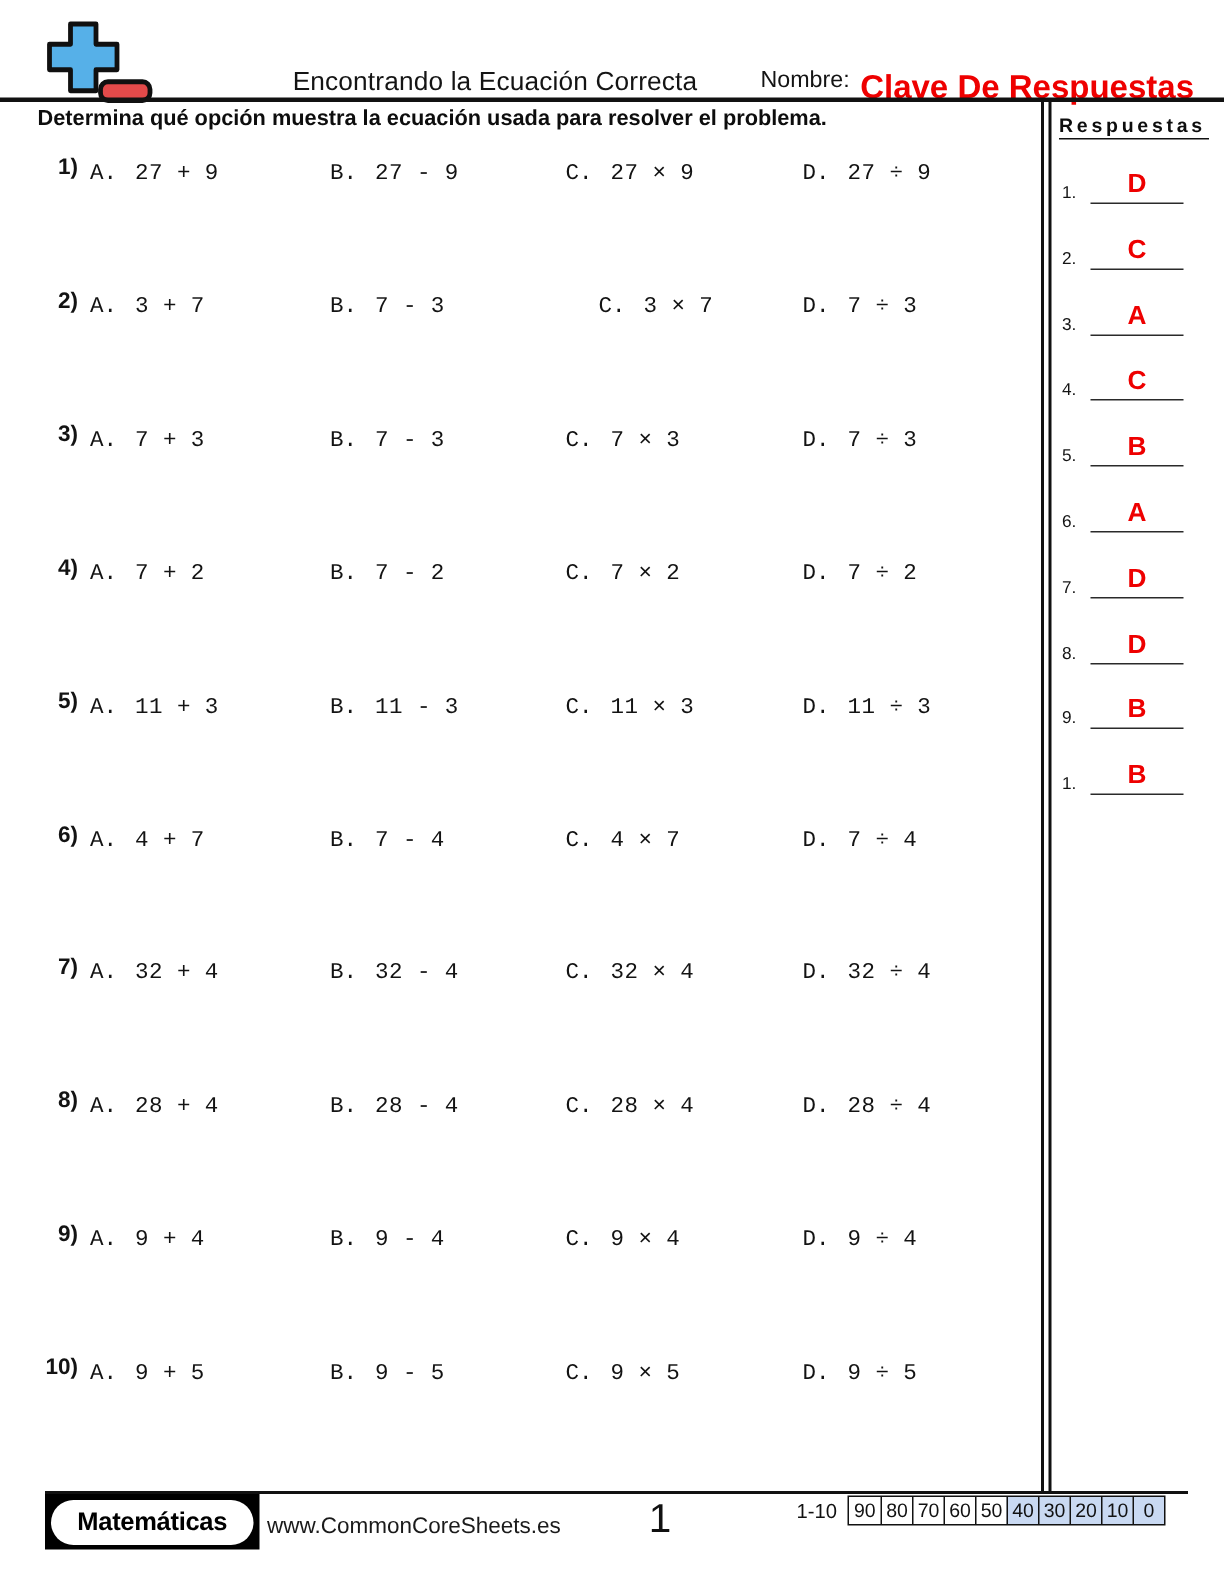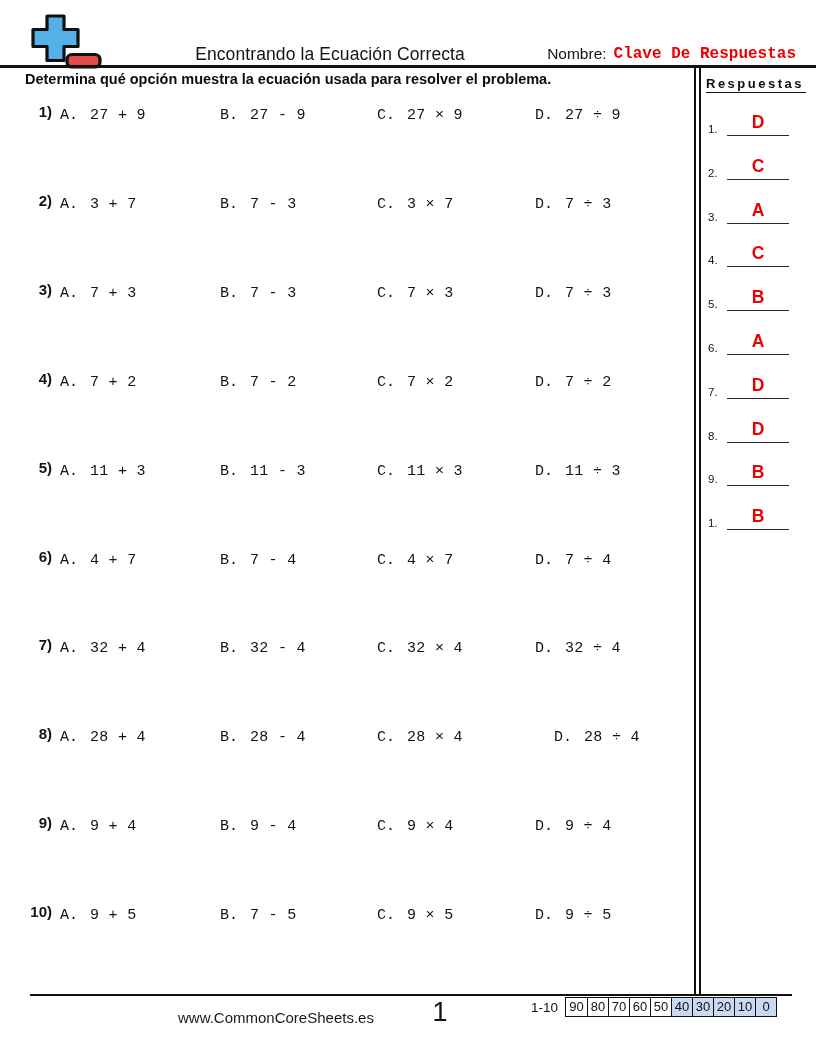--- a/index.html
+++ b/index.html
@@ -11,21 +11,21 @@
   }
 
   
   .logo-wrap { position:absolute; left:26px; top:13px; width:78px; height:56px; }
   .page-title {
     position:absolute; left:0; top:44px; width:660px; text-align:center;
     font-size:17.5px; letter-spacing:0.1px; color:#141414;
   }
   .name-row { position:absolute; top:45px; right:20px; display:flex; align-items:flex-start; gap:7px; white-space:nowrap; }
   .name-label { font-size:15.5px; color:#141414; }
-  .name-value { font-size:16px; font-weight:bold; color:var(--accent-red,#ee0000);font-family:Liberation Mono, monospace; }
+  .name-value { font-size:22px; font-weight:bold; color:var(--accent-red,#ee0000); }
   .header-rule { position:absolute; left:0; top:65px; width:816px; height:2.5px; background:#111; }
   .instruction { position:absolute; left:25px; top:71px; font-size:14.5px; font-weight:bold; color:#0d0d0d; }
 
   
   .questions { position:absolute; left:0; top:0; width:695px; height:990px; }
   .q-row { position:absolute; left:0; width:695px; height:24px; }
   .q-num { position:absolute; left:26px; width:26px; top:-4px; text-align:right; font-weight:bold; font-size:15px; }
   .q-opt { position:absolute; top:0; white-space:nowrap; font-size:15px;font-family:Liberation Mono, monospace; }
   .q-opt-letter { display:inline-block; }
   .q-opt-text { display:inline-block; margin-left:12px; letter-spacing:0.3px; }
@@ -89,21 +89,21 @@
         <span class="q-num">1)</span>
         <span class="q-opt" style="left: 60px;"><span class="q-opt-letter">A.</span><span class="q-opt-text">27 + 9</span></span>
         <span class="q-opt" style="left: 220px;"><span class="q-opt-letter">B.</span><span class="q-opt-text">27 - 9</span></span>
         <span class="q-opt" style="left: 377px;"><span class="q-opt-letter">C.</span><span class="q-opt-text">27 × 9</span></span>
         <span class="q-opt" style="left: 535px;"><span class="q-opt-letter">D.</span><span class="q-opt-text">27 ÷ 9</span></span>
       </div>
       <div class="q-row" style="top: 195.9px;">
         <span class="q-num">2)</span>
         <span class="q-opt" style="left: 60px;"><span class="q-opt-letter">A.</span><span class="q-opt-text">3 + 7</span></span>
         <span class="q-opt" style="left: 220px;"><span class="q-opt-letter">B.</span><span class="q-opt-text">7 - 3</span></span>
-        <span class="q-opt" style="left: 377px;"><span class="q-opt-letter">C.</span><span class="q-opt-text">3 × 7</span></span>
+        <span class="q-opt" style="left: 399px;"><span class="q-opt-letter">C.</span><span class="q-opt-text">3 × 7</span></span>
         <span class="q-opt" style="left: 535px;"><span class="q-opt-letter">D.</span><span class="q-opt-text">7 ÷ 3</span></span>
       </div>
       <div class="q-row" style="top: 284.8px;">
         <span class="q-num">3)</span>
         <span class="q-opt" style="left: 60px;"><span class="q-opt-letter">A.</span><span class="q-opt-text">7 + 3</span></span>
         <span class="q-opt" style="left: 220px;"><span class="q-opt-letter">B.</span><span class="q-opt-text">7 - 3</span></span>
         <span class="q-opt" style="left: 377px;"><span class="q-opt-letter">C.</span><span class="q-opt-text">7 × 3</span></span>
         <span class="q-opt" style="left: 535px;"><span class="q-opt-letter">D.</span><span class="q-opt-text">7 ÷ 3</span></span>
       </div>
       <div class="q-row" style="top: 373.7px;">
@@ -132,33 +132,33 @@
         <span class="q-opt" style="left: 60px;"><span class="q-opt-letter">A.</span><span class="q-opt-text">32 + 4</span></span>
         <span class="q-opt" style="left: 220px;"><span class="q-opt-letter">B.</span><span class="q-opt-text">32 - 4</span></span>
         <span class="q-opt" style="left: 377px;"><span class="q-opt-letter">C.</span><span class="q-opt-text">32 × 4</span></span>
         <span class="q-opt" style="left: 535px;"><span class="q-opt-letter">D.</span><span class="q-opt-text">32 ÷ 4</span></span>
       </div>
       <div class="q-row" style="top: 729.3px;">
         <span class="q-num">8)</span>
         <span class="q-opt" style="left: 60px;"><span class="q-opt-letter">A.</span><span class="q-opt-text">28 + 4</span></span>
         <span class="q-opt" style="left: 220px;"><span class="q-opt-letter">B.</span><span class="q-opt-text">28 - 4</span></span>
         <span class="q-opt" style="left: 377px;"><span class="q-opt-letter">C.</span><span class="q-opt-text">28 × 4</span></span>
-        <span class="q-opt" style="left: 554px;"><span class="q-opt-letter">D.</span><span class="q-opt-text">28 ÷ 4</span></span>
+        <span class="q-opt" style="left: 535px;"><span class="q-opt-letter">D.</span><span class="q-opt-text">28 ÷ 4</span></span>
       </div>
       <div class="q-row" style="top: 818.2px;">
         <span class="q-num">9)</span>
         <span class="q-opt" style="left: 60px;"><span class="q-opt-letter">A.</span><span class="q-opt-text">9 + 4</span></span>
         <span class="q-opt" style="left: 220px;"><span class="q-opt-letter">B.</span><span class="q-opt-text">9 - 4</span></span>
         <span class="q-opt" style="left: 377px;"><span class="q-opt-letter">C.</span><span class="q-opt-text">9 × 4</span></span>
         <span class="q-opt" style="left: 535px;"><span class="q-opt-letter">D.</span><span class="q-opt-text">9 ÷ 4</span></span>
       </div>
       <div class="q-row" style="top: 907.1px;">
         <span class="q-num">10)</span>
         <span class="q-opt" style="left: 60px;"><span class="q-opt-letter">A.</span><span class="q-opt-text">9 + 5</span></span>
-        <span class="q-opt" style="left: 220px;"><span class="q-opt-letter">B.</span><span class="q-opt-text">7 - 5</span></span>
+        <span class="q-opt" style="left: 220px;"><span class="q-opt-letter">B.</span><span class="q-opt-text">9 - 5</span></span>
         <span class="q-opt" style="left: 377px;"><span class="q-opt-letter">C.</span><span class="q-opt-text">9 × 5</span></span>
         <span class="q-opt" style="left: 535px;"><span class="q-opt-letter">D.</span><span class="q-opt-text">9 ÷ 5</span></span>
       </div>
     </div>
 
   <div class="sidebar-divider"></div>
   <div class="answers-title">Respuestas</div>
   <div id="answers-list">
       <div class="a-row" style="top: 104px;">
         <span class="a-num">1.</span>
@@ -206,20 +206,25 @@
         <div class="a-line"></div>
       </div>
       <div class="a-row" style="top: 498.2px;">
         <span class="a-num">1.</span>
         <span class="a-val">B</span>
         <div class="a-line"></div>
       </div>
     </div>
 
   <div class="footer-rule"></div>
+  <div class="brand-badge">
+    <div class="brand-pill">
+      <span class="brand-text">Matemáticas</span>
+    </div>
+  </div>
   <div class="website">www.CommonCoreSheets.es</div>
   <div class="page-number">1</div>
   <div class="score-label">1-10</div>
   <div class="score-table">
       <span class="score-cell">90</span>
       <span class="score-cell">80</span>
       <span class="score-cell">70</span>
       <span class="score-cell">60</span>
       <span class="score-cell">50</span>
       <span class="score-cell hl">40</span>

